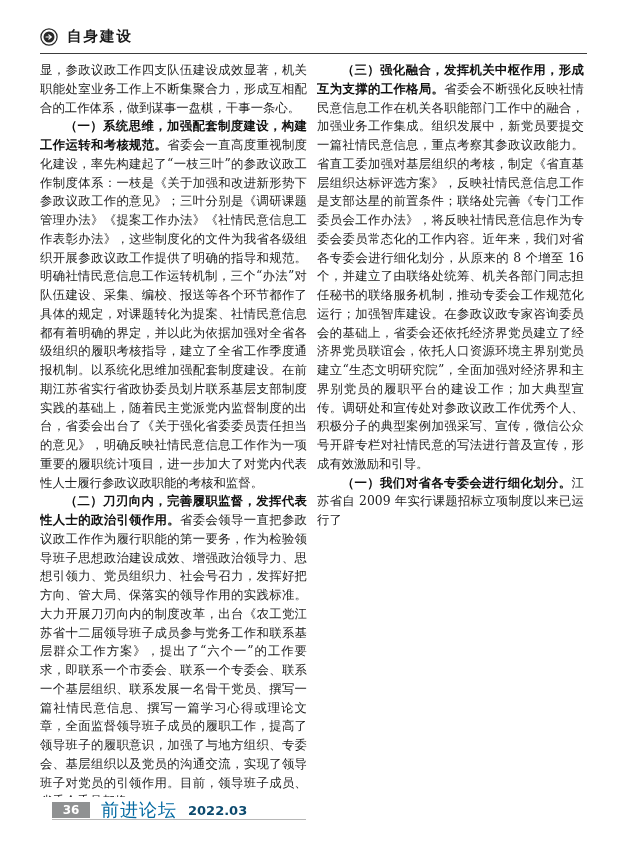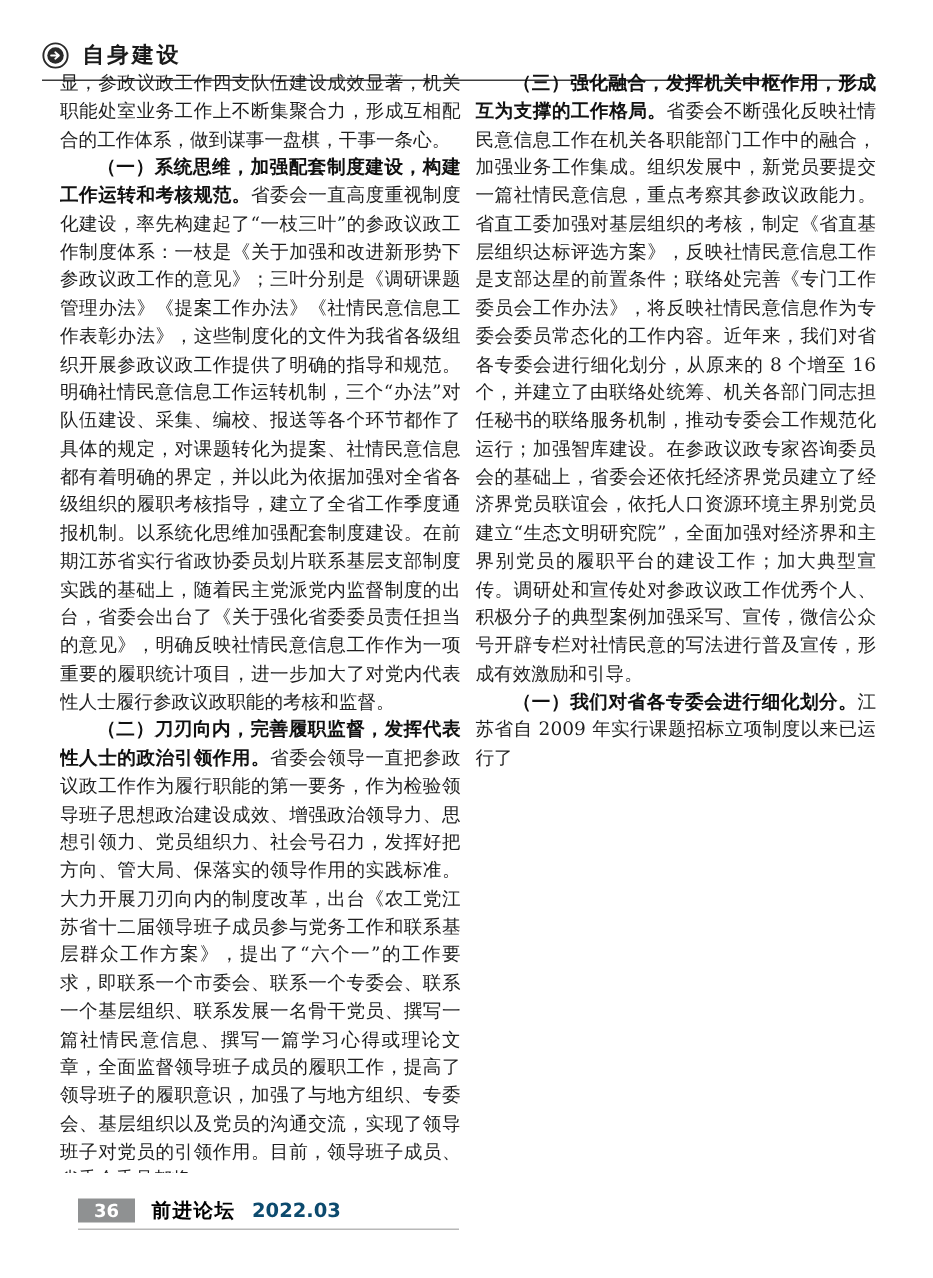--- a/index.html
+++ b/index.html
@@ -7,34 +7,34 @@
     position:relative;
     width:622px;height:852px;
     background:#ffffff;
     font-family:"DejaVu Serif","Liberation Serif",serif;
     color:#1e1e1e;
     overflow:hidden;
     margin:0 auto;
   }
   
   .header{
-    position:absolute;left:28px;top:27px;width:547px;
+    position:absolute;left:40px;top:27px;width:547px;
     display:flex;align-items:center;gap:9px;
     border-bottom:1.5px solid #3c3c3c;
     padding-bottom:7px;
   }
   .header-icon{display:inline-flex;flex:0 0 auto;}
   .header-label{
     font-family:"DejaVu Sans","Liberation Sans",sans-serif;
     font-weight:700;font-size:14.5px;color:#1a1a1a;
     letter-spacing:2px;
   }
   
   .col{
-    position:absolute;top:46px;width:267px;height:736px;
+    position:absolute;top:61px;width:267px;height:736px;
     font-size:12.4px;line-height:18.75px;
     text-align:justify;overflow:hidden;
   }
   .col-left{left:40px;}
   .col-right{left:317px;}
   .col p{margin:0;padding:0;}
   .col p.indent{text-indent:2em;}
   .lead{
     font-weight:700;
     font-family:"DejaVu Sans","Liberation Sans",sans-serif;
@@ -53,21 +53,21 @@
     position:absolute;left:52px;top:798px;
     display:flex;align-items:center;gap:11px;
     font-family:"DejaVu Sans","Liberation Sans",sans-serif;
   }
   .page-number-box{
     background:#8f9192;color:#ffffff;
     font-weight:700;font-size:12px;
     width:38px;height:16px;
     display:flex;align-items:center;justify-content:center;
   }
-  .journal-name{font-weight:700;font-size:13px;color:#000000;letter-spacing:1px;}
+  .journal-name{font-weight:400;font-size:18px;color:#0369a1;letter-spacing:1px;}
   .issue-date{font-weight:700;font-size:13px;color:#0c4a6e;}
   .footer-rule{
     position:absolute;left:52px;top:819px;
     width:254px;height:1px;background:#b8b8b8;
   }
 </style>
 </head>
 <body>
 
 <div class="page">

